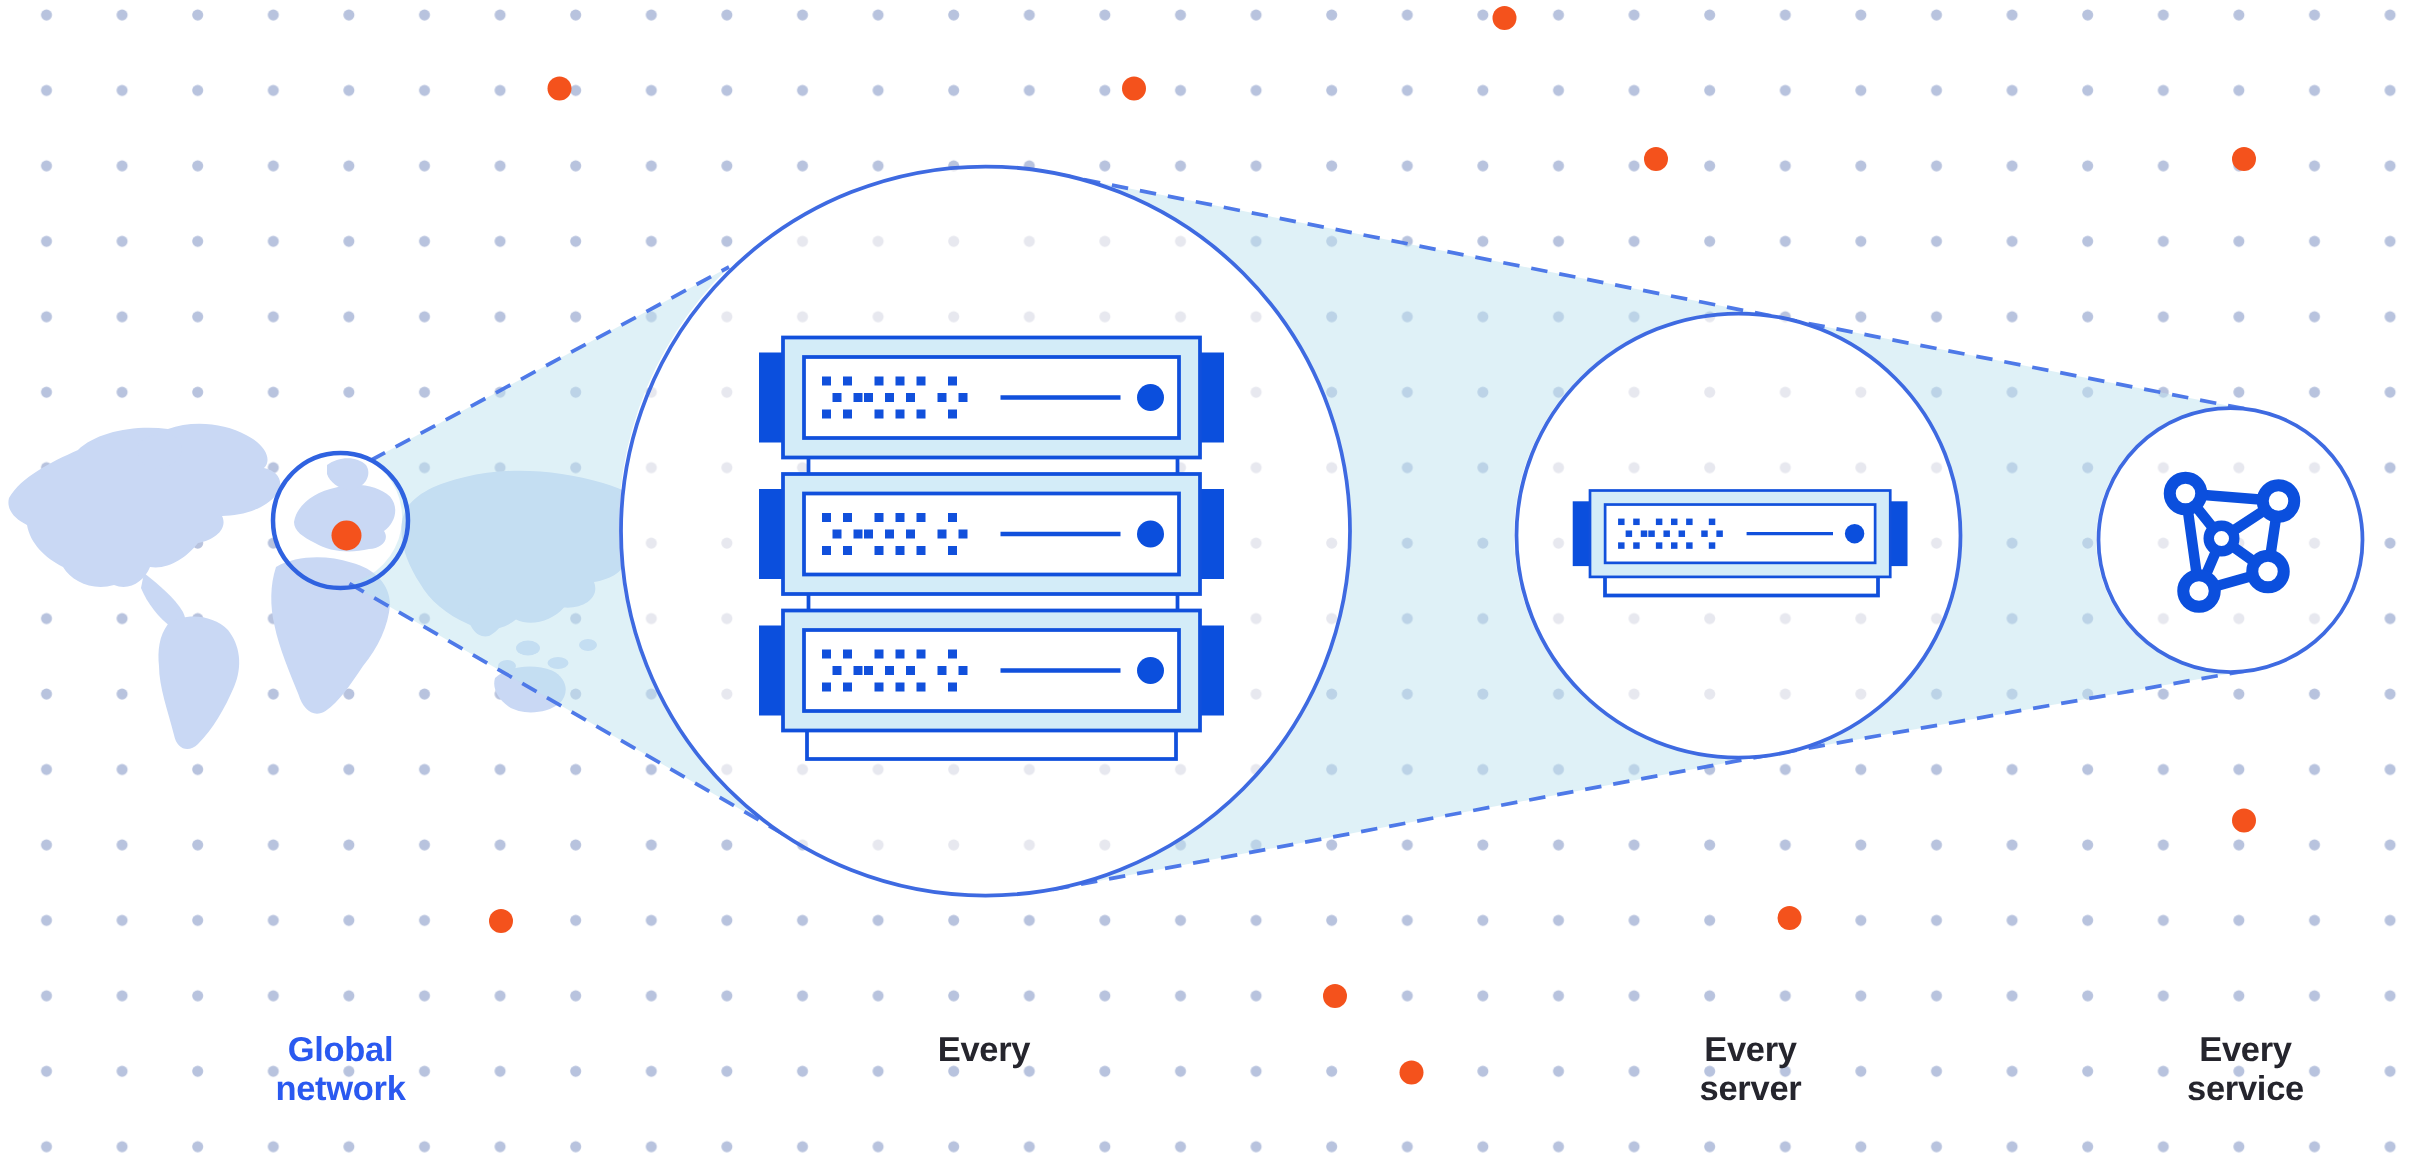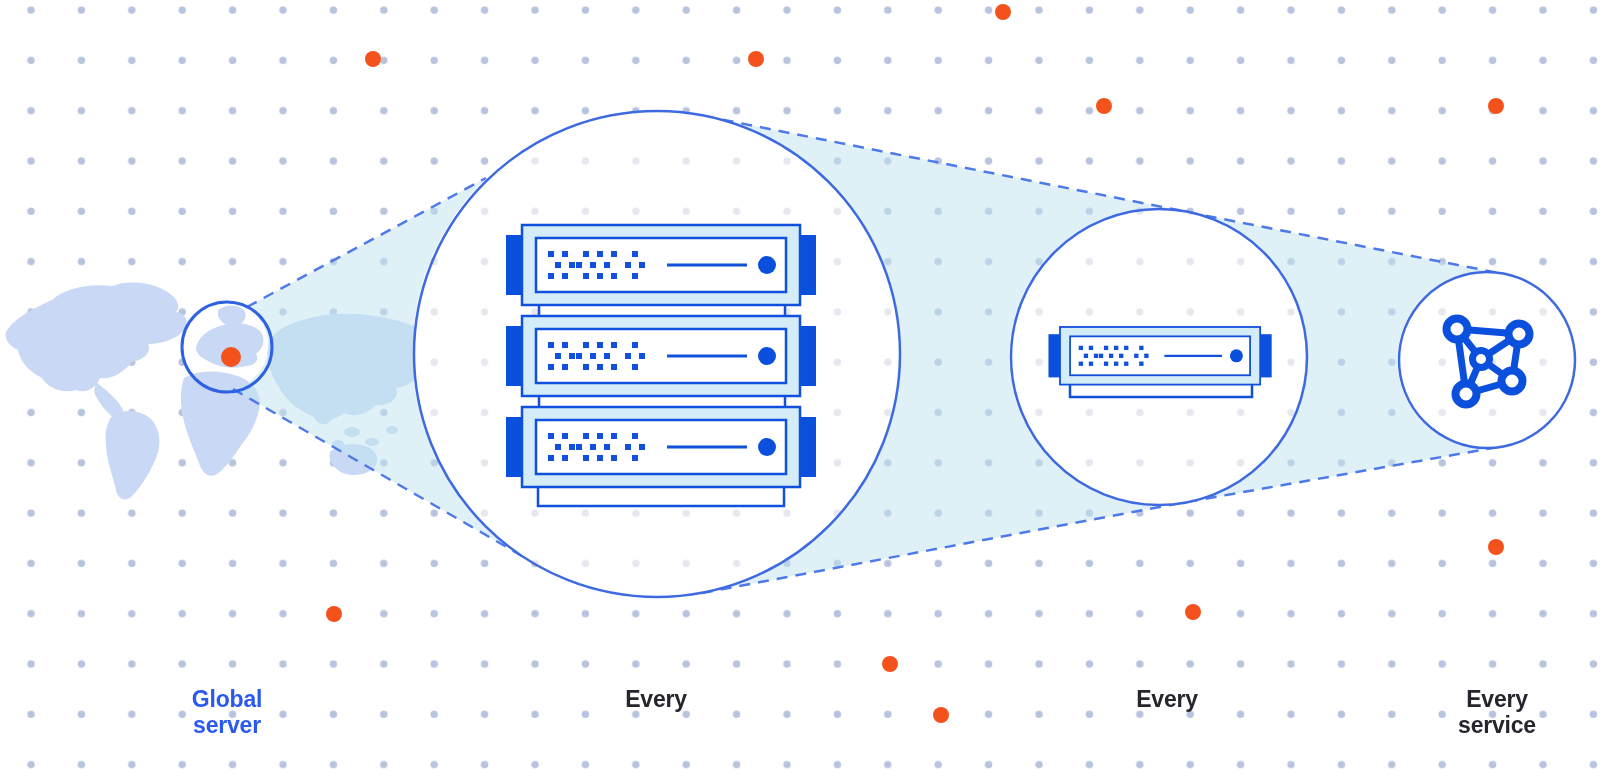--- a/index.html
+++ b/index.html
@@ -165,26 +165,27 @@
         <circle cx="890" cy="664" r="8" fill="#F4521C"></circle>
         <circle cx="941" cy="715" r="8" fill="#F4521C"></circle>
         <circle cx="1193" cy="612" r="8" fill="#F4521C"></circle>
         <circle cx="1496" cy="547" r="8" fill="#F4521C"></circle>
         <circle cx="231" cy="357" r="10" fill="#F4521C"></circle>
       </g>
   </svg>
 
   <div class="caption blue cap-global">
     <div>Global</div>
-    <div>server</div>
+    <div>network</div>
   </div>
   <div class="caption cap-datacenter">
     <div>Every</div>
   </div>
   <div class="caption cap-server">
     <div>Every</div>
+    <div>server</div>
   </div>
   <div class="caption cap-service">
     <div>Every</div>
     <div>service</div>
   </div>
 
 </div>
 
 </body></html>

